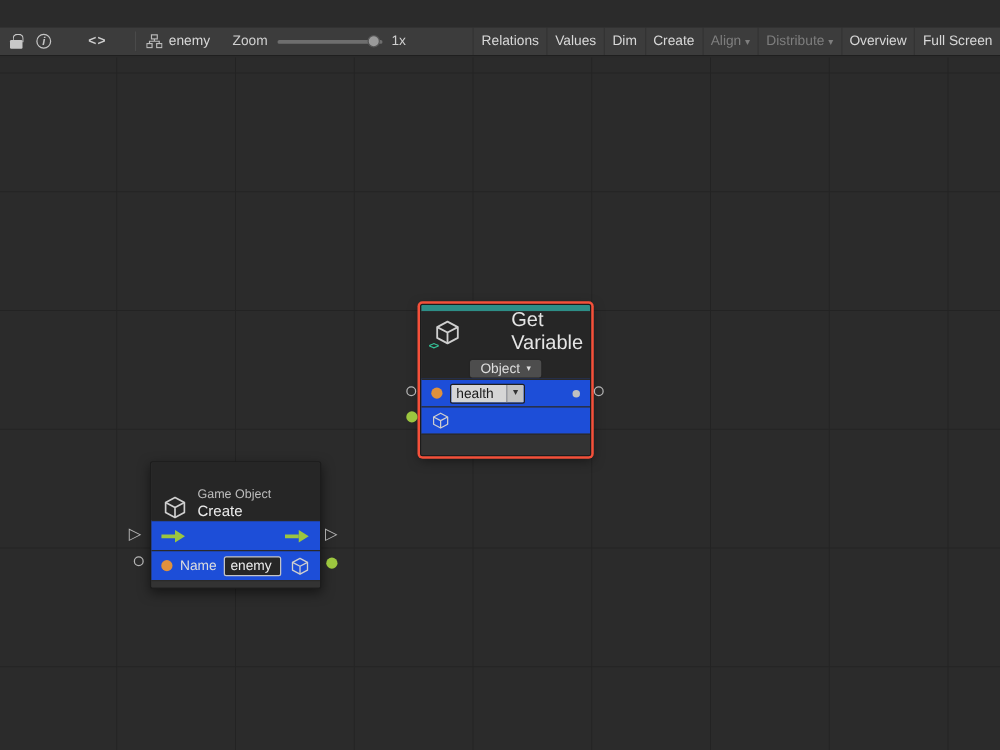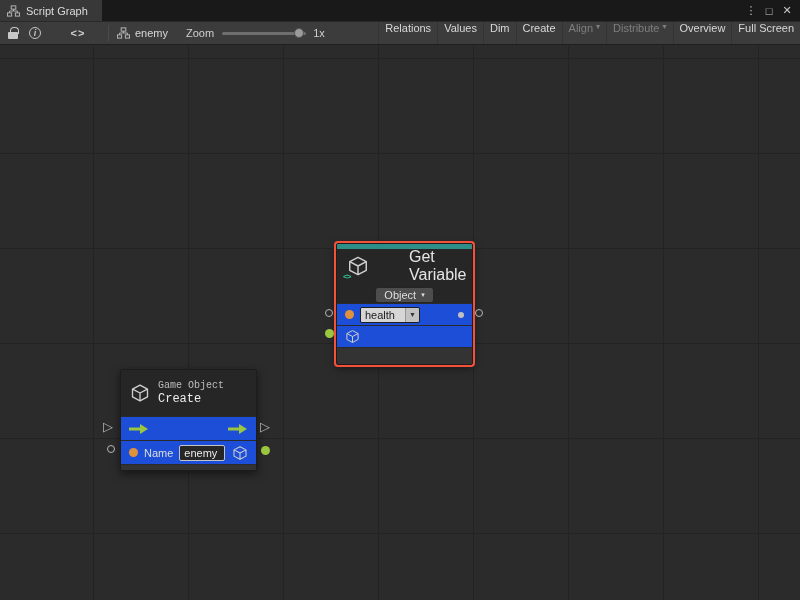--- a/index.html
+++ b/index.html
@@ -19,21 +19,21 @@
   .lock:before { content:""; position:absolute; top:-5px; left:1.5px; width:7px; height:6px; border:1.5px solid #c8c8c8; border-bottom:none; border-radius:4px 4px 0 0; }
   .info-circle { width:12px; height:12px; border-radius:50%; border:1px solid #c4c4c4; color:#c4c4c4; font-size:9px; font-style:italic; font-weight:bold; display:flex; align-items:center; justify-content:center; }
   .tb-code { margin-left:14px; width:36px; text-align:center; font-weight:bold; letter-spacing:1px; color:#cfcfcf; }
   .tb-sep { margin-left:12px; width:1px; height:16px; background:#2d2d2d; border-right:1px solid #4a4a4a; }
   .chip { margin-left:8px; display:flex; align-items:center; gap:5px; }
   .zoom-label { margin-left:18px; color:#cfcfcf; }
   .slider { margin-left:8px; width:84px; height:3px; background:#6e6e6e; border-radius:2px; position:relative; }
   .slider-handle { position:absolute; top:-4px; left:72px; width:10px; height:10px; border-radius:50%; background:#9a9a9a; border:1px solid #555; }
   .zoom-value { margin-left:7px; color:#cfcfcf; }
   .tb-buttons { margin-left:auto; display:flex; align-items:stretch; height:100%; }
-  .tb-btn { display:flex; gap:3px; padding:0 6px; border-left:1px solid #333; color:#d8d8d8; cursor:default; }
+  .tb-btn { display:flex; align-items:center; gap:3px; padding:0 6px; border-left:1px solid #333; color:#d8d8d8; cursor:default; }
   .tb-btn.disabled { color:#7e7e7e; }
   .dd-arrow { font-size:8px; }
 
   
   .canvas { position:absolute; top:46px; left:0; right:0; bottom:0; background-color:#2b2b2b;
     background-image: linear-gradient(to right,#232323 1px,transparent 1px), linear-gradient(to bottom,#232323 1px,transparent 1px);
     background-size:95px 95px; background-position:-2px 0, 0 12px; }
   .wires { position:absolute; inset:0; z-index:1; pointer-events:none; }
 
   .node { position:absolute; width:137px; background:#333333; border:1px solid #1c1c1c; border-radius:2px; box-shadow:0 3px 9px rgba(0,0,0,.5); z-index:2; color:#dcdcdc; display:flex; flex-direction:column; overflow:hidden; }
@@ -55,21 +55,21 @@
   .field { display:flex; height:16px; border:1px solid #1f1f1f; border-radius:2px; overflow:hidden; }
   .field-input { border:none; outline:none; background:#d6d6d6; color:#1a1a1a; font-size:11px; width:44px; padding:0 4px; font-family:inherit; }
   .field-btn { width:14px; background:#c2c2c2; color:#333; font-size:7px; display:flex; align-items:center; justify-content:center; border-left:1px solid #979797; }
   .dot-orange { width:9px; height:9px; border-radius:50%; background:#e0913c; flex:none; }
   .dot-gray { width:6px; height:6px; border-radius:50%; background:#c0c0c0; margin-left:auto; flex:none; }
   .gv-row { height:22px; }
   .gv-footer { flex:1; background:#333333; border-top:1px solid #2a2a2a; }
 
   
   .create { left:120px; top:323px; height:102px; }
-  .cr-header { height:46px; display:flex; align-items:center; gap:8px; padding:0 9px;font-family:Liberation Mono, monospace; }
+  .cr-header { height:46px; display:flex; align-items:flex-end; gap:8px; padding:0 9px; }
   .cr-sub { font-size:10px; color:#bdbdbd; line-height:12px; }
   .cr-title { font-size:12px; color:#ededed; line-height:14px; }
   .cr-row { height:24px; }
   .name-label { font-size:11px; color:#dedede; }
   .field-dark { height:16px; background:#262626; border:1px solid #c4c4c4; border-radius:2px; color:#ececec; font-size:11px; width:46px; padding:0 4px; outline:none; font-family:inherit; }
   .arrow-out { margin-left:auto; }
   .cube-right { margin-left:auto; display:flex; }
   .cr-footer { flex:1; background:#333333; border-top:1px solid #2a2a2a; }
 
   
@@ -78,36 +78,20 @@
   .port-tri { position:absolute; color:#b5b5b5; font-size:13px; line-height:14px; z-index:3; }
 
   svg.cube { stroke:#cfcfcf; fill:none; stroke-width:1.6; stroke-linejoin:round; }
   svg.graph-ic { flex:none; }
 </style>
 </head>
 <body>
 
 <div id="app">
 
-  <div class="titlebar">
-    <div class="tab">
-      <svg class="graph-ic" width="13" height="12" viewBox="0 0 14 12">
-        <rect x="4.5" y="0.5" width="5" height="3.5" fill="none" stroke="#bbb"></rect>
-        <rect x="0.5" y="8" width="4.5" height="3.5" fill="none" stroke="#bbb"></rect>
-        <rect x="9" y="8" width="4.5" height="3.5" fill="none" stroke="#bbb"></rect>
-        <path d="M7 4 V6 M7 6 H2.8 V8 M7 6 H11.2 V8" stroke="#bbb" fill="none"></path>
-      </svg>
-      <span>Script Graph</span>
-    </div>
-    <div class="win-controls">
-      <span class="win-btn">⋮</span>
-      <span class="win-btn">□</span>
-      <span class="win-btn">✕</span>
-    </div>
-  </div>
 
   <div class="toolbar">
     <span class="tb-icon" style="margin-left:2px">
         <span class="lock"></span>
       </span>
     <span class="tb-icon">
         <span class="info-circle">i</span>
       </span>
     <span class="tb-code">&lt;&gt;</span>
     <span class="tb-sep"></span>

